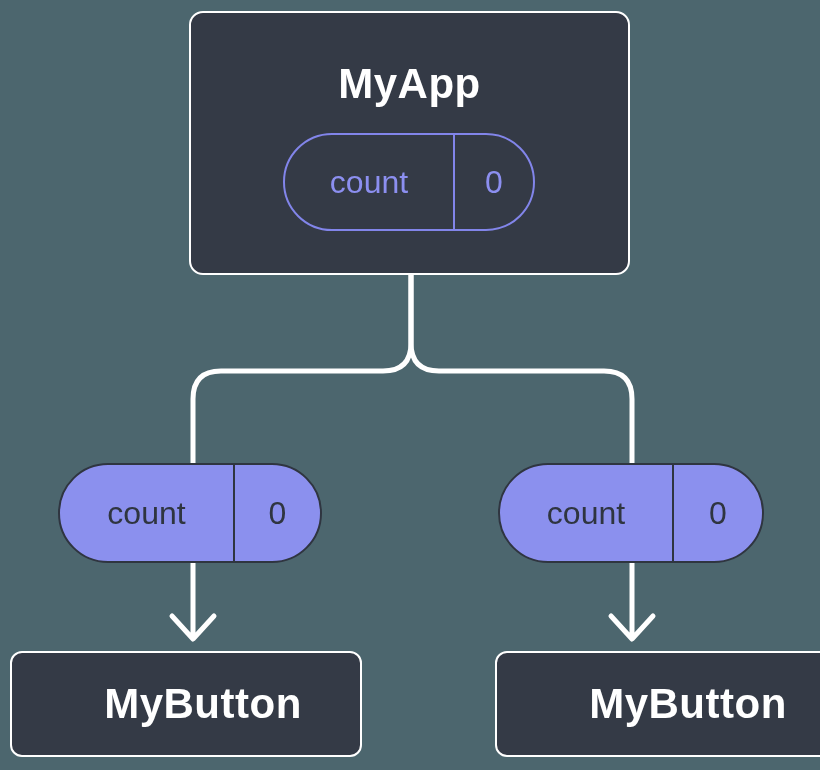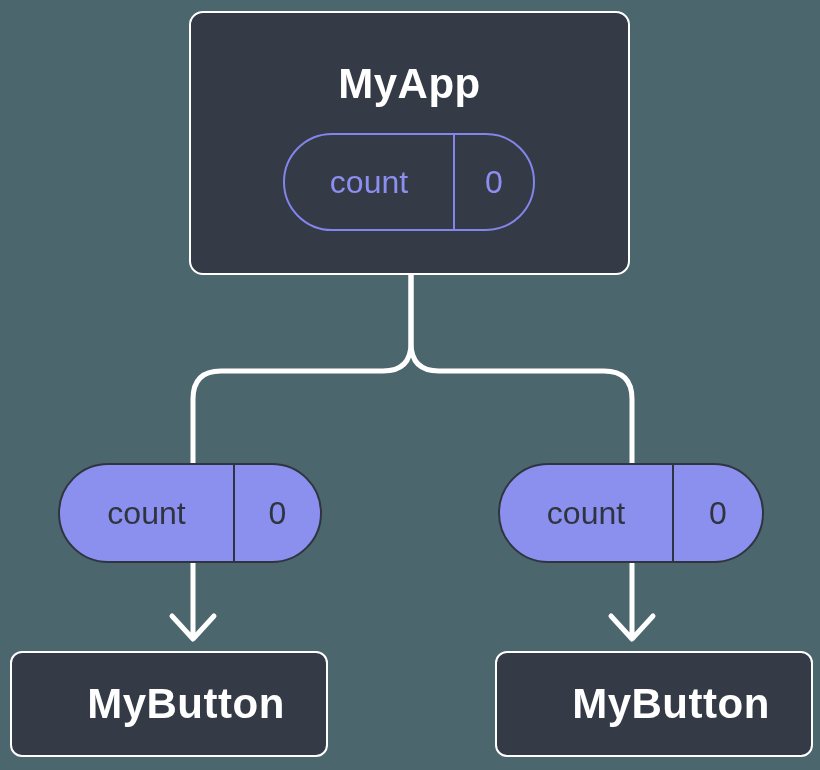--- a/index.html
+++ b/index.html
@@ -35,21 +35,21 @@
     background:var(--node-bg);
     border:2.5px solid var(--node-border);
     z-index:2;
     padding-left:34px;
   }
   .node-root{
     left:189px;top:11px;width:441px;height:264px;
     border-radius:14px;
   }
   .node-child{
-    top:651px;width:318px;height:106px;
+    top:651px;width:352px;height:106px;
     border-radius:12px;
     display:flex;align-items:center;justify-content:center;
   }
   .node-child-left{left:10px;}
   .node-child-right{left:495px;}
   .node-title{
     margin:0;
     color:var(--node-text);
     font-size:42px;
     font-weight:700;

